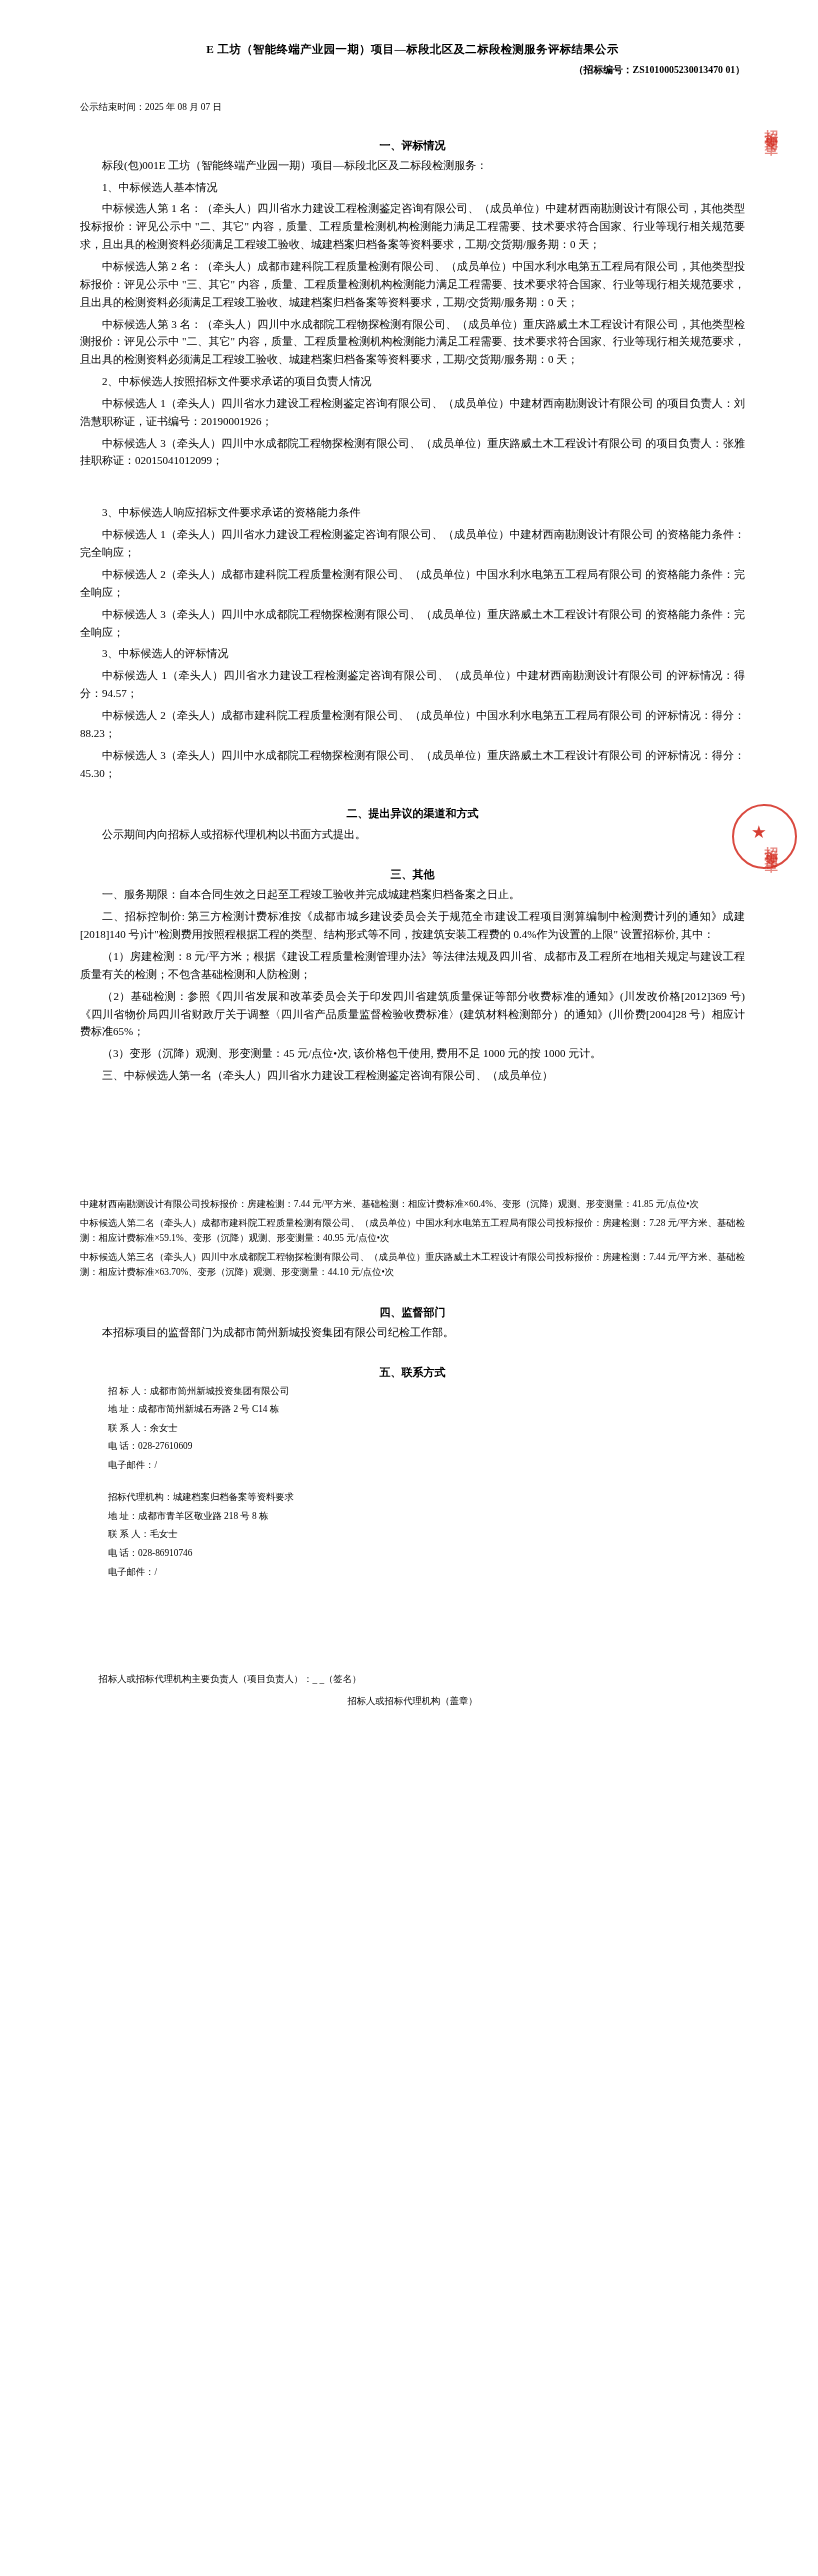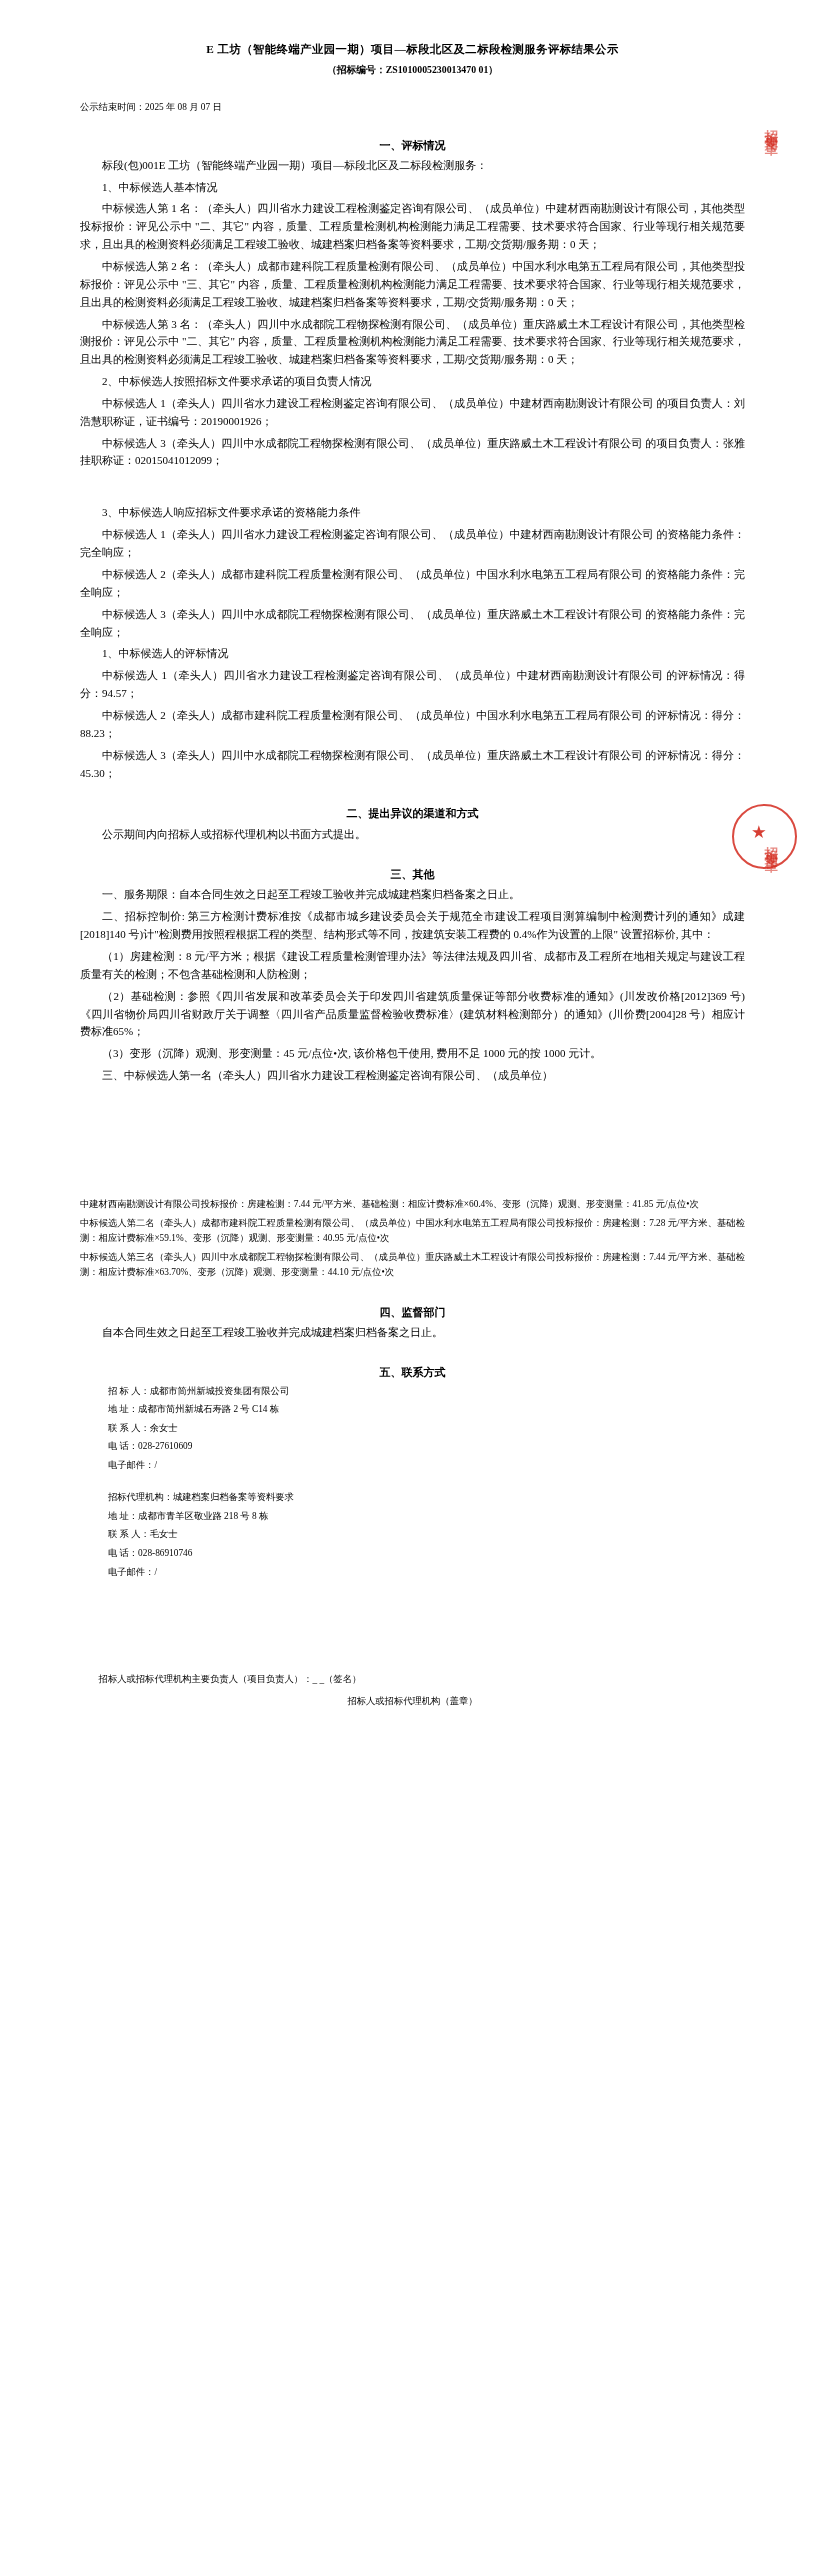--- a/index.html
+++ b/index.html
@@ -1,20 +1,20 @@
 <!DOCTYPE html>
 <html style="font-size:8.2px"><head>
 <meta charset="utf-8">
 <style>
   html,body{margin:0;padding:0;background:#ffffff;}
   body{width:818px;height:3468px;font-family:"Liberation Serif",serif;color:#000;}
   .page{position:relative;width:818px;height:3468px;background:#fff;overflow:hidden;}
   .content{position:absolute;left:80px;top:0;width:665px;}
   .title{font-size:11.3px;font-weight:bold;text-align:center;letter-spacing:0.5px;margin-top:39px;line-height:1.9;}
-  .subtitle{font-size:9.8px;font-weight:bold;text-align:center;margin-top:3.1px;}
+  .subtitle{font-size:9.8px;font-weight:bold;text-align:right;margin-top:3.1px;}
   .field{font-size:9.3px;margin-top:24px;}
   h2.sec{font-size:11px;font-weight:bold;margin:24px 0 0 0;text-align:center;}
   p.p{font-size:11px;line-height:1.62;margin:4.1px 0 0 0;text-indent:2em;text-align:justify;}
   p.p0{font-size:9.3px;line-height:1.62;margin:4.1px 0 0 0;text-align:justify;}
   .gap-lg{height:30px;}
   .gap-xxl{height:108px;}
   .contact{font-size:9.3px;line-height:1.78;margin:2.1px 0 0 0;text-indent:3em;}
   .sign{font-size:9.3px;margin-top:15.5px;text-indent:2em;}
   .sign2{font-size:9.3px;margin-top:8px;text-align:center;}
   
@@ -51,21 +51,21 @@
     <p class="p">中标候选人 1（牵头人）四川省水力建设工程检测鉴定咨询有限公司、（成员单位）中建材西南勘测设计有限公司 的项目负责人：刘浩慧职称证，证书编号：20190001926；</p>
     <p class="p">中标候选人 3（牵头人）四川中水成都院工程物探检测有限公司、（成员单位）重庆路威土木工程设计有限公司 的项目负责人：张雅挂职称证：02015041012099；</p>
 
     <div class="gap-lg"></div>
 
     <p class="p">3、中标候选人响应招标文件要求承诺的资格能力条件</p>
     <p class="p">中标候选人 1（牵头人）四川省水力建设工程检测鉴定咨询有限公司、（成员单位）中建材西南勘测设计有限公司 的资格能力条件：完全响应；</p>
     <p class="p">中标候选人 2（牵头人）成都市建科院工程质量检测有限公司、（成员单位）中国水利水电第五工程局有限公司 的资格能力条件：完全响应；</p>
     <p class="p">中标候选人 3（牵头人）四川中水成都院工程物探检测有限公司、（成员单位）重庆路威土木工程设计有限公司 的资格能力条件：完全响应；</p>
 
-    <p class="p">1、中标候选人的评标情况</p>
+    <p class="p">3、中标候选人的评标情况</p>
     <p class="p">中标候选人 1（牵头人）四川省水力建设工程检测鉴定咨询有限公司、（成员单位）中建材西南勘测设计有限公司 的评标情况：得分：94.57；</p>
     <p class="p">中标候选人 2（牵头人）成都市建科院工程质量检测有限公司、（成员单位）中国水利水电第五工程局有限公司 的评标情况：得分：88.23；</p>
     <p class="p">中标候选人 3（牵头人）四川中水成都院工程物探检测有限公司、（成员单位）重庆路威土木工程设计有限公司 的评标情况：得分：45.30；</p>
 
     <h2 class="sec">二、提出异议的渠道和方式</h2>
     <p class="p">公示期间内向招标人或招标代理机构以书面方式提出。</p>
 
     <h2 class="sec">三、其他</h2>
     <p class="p">一、服务期限：自本合同生效之日起至工程竣工验收并完成城建档案归档备案之日止。</p>
     <p class="p">二、招标控制价: 第三方检测计费标准按《成都市城乡建设委员会关于规范全市建设工程项目测算编制中检测费计列的通知》成建[2018]140 号)计"检测费用按照程根据工程的类型、结构形式等不同，按建筑安装工程费的 0.4%作为设置的上限" 设置招标价, 其中：</p>
@@ -74,21 +74,21 @@
     <p class="p">（3）变形（沉降）观测、形变测量：45 元/点位•次, 该价格包干使用, 费用不足 1000 元的按 1000 元计。</p>
     <p class="p">三、中标候选人第一名（牵头人）四川省水力建设工程检测鉴定咨询有限公司、（成员单位）</p>
 
     <div class="gap-xxl"></div>
 
     <p class="p0">中建材西南勘测设计有限公司投标报价：房建检测：7.44 元/平方米、基础检测：相应计费标准×60.4%、变形（沉降）观测、形变测量：41.85 元/点位•次</p>
     <p class="p0">中标候选人第二名（牵头人）成都市建科院工程质量检测有限公司、（成员单位）中国水利水电第五工程局有限公司投标报价：房建检测：7.28 元/平方米、基础检测：相应计费标准×59.1%、变形（沉降）观测、形变测量：40.95 元/点位•次</p>
     <p class="p0">中标候选人第三名（牵头人）四川中水成都院工程物探检测有限公司、（成员单位）重庆路威土木工程设计有限公司投标报价：房建检测：7.44 元/平方米、基础检测：相应计费标准×63.70%、变形（沉降）观测、形变测量：44.10 元/点位•次</p>
 
     <h2 class="sec">四、监督部门</h2>
-    <p class="p">自本合同生效之日起至工程竣工验收并完成城建档案归档备案之日止。</p>
+    <p class="p">本招标项目的监督部门为成都市简州新城投资集团有限公司纪检工作部。</p>
 
     <h2 class="sec">五、联系方式</h2>
     <p class="contact">招 标 人：成都市简州新城投资集团有限公司</p>
     <p class="contact">地    址：成都市简州新城石寿路 2 号 C14 栋</p>
     <p class="contact">联 系 人：余女士</p>
     <p class="contact">电    话：028-27610609</p>
     <p class="contact">电子邮件：/</p>
 
     <div style="height:13.4px"></div>
 

